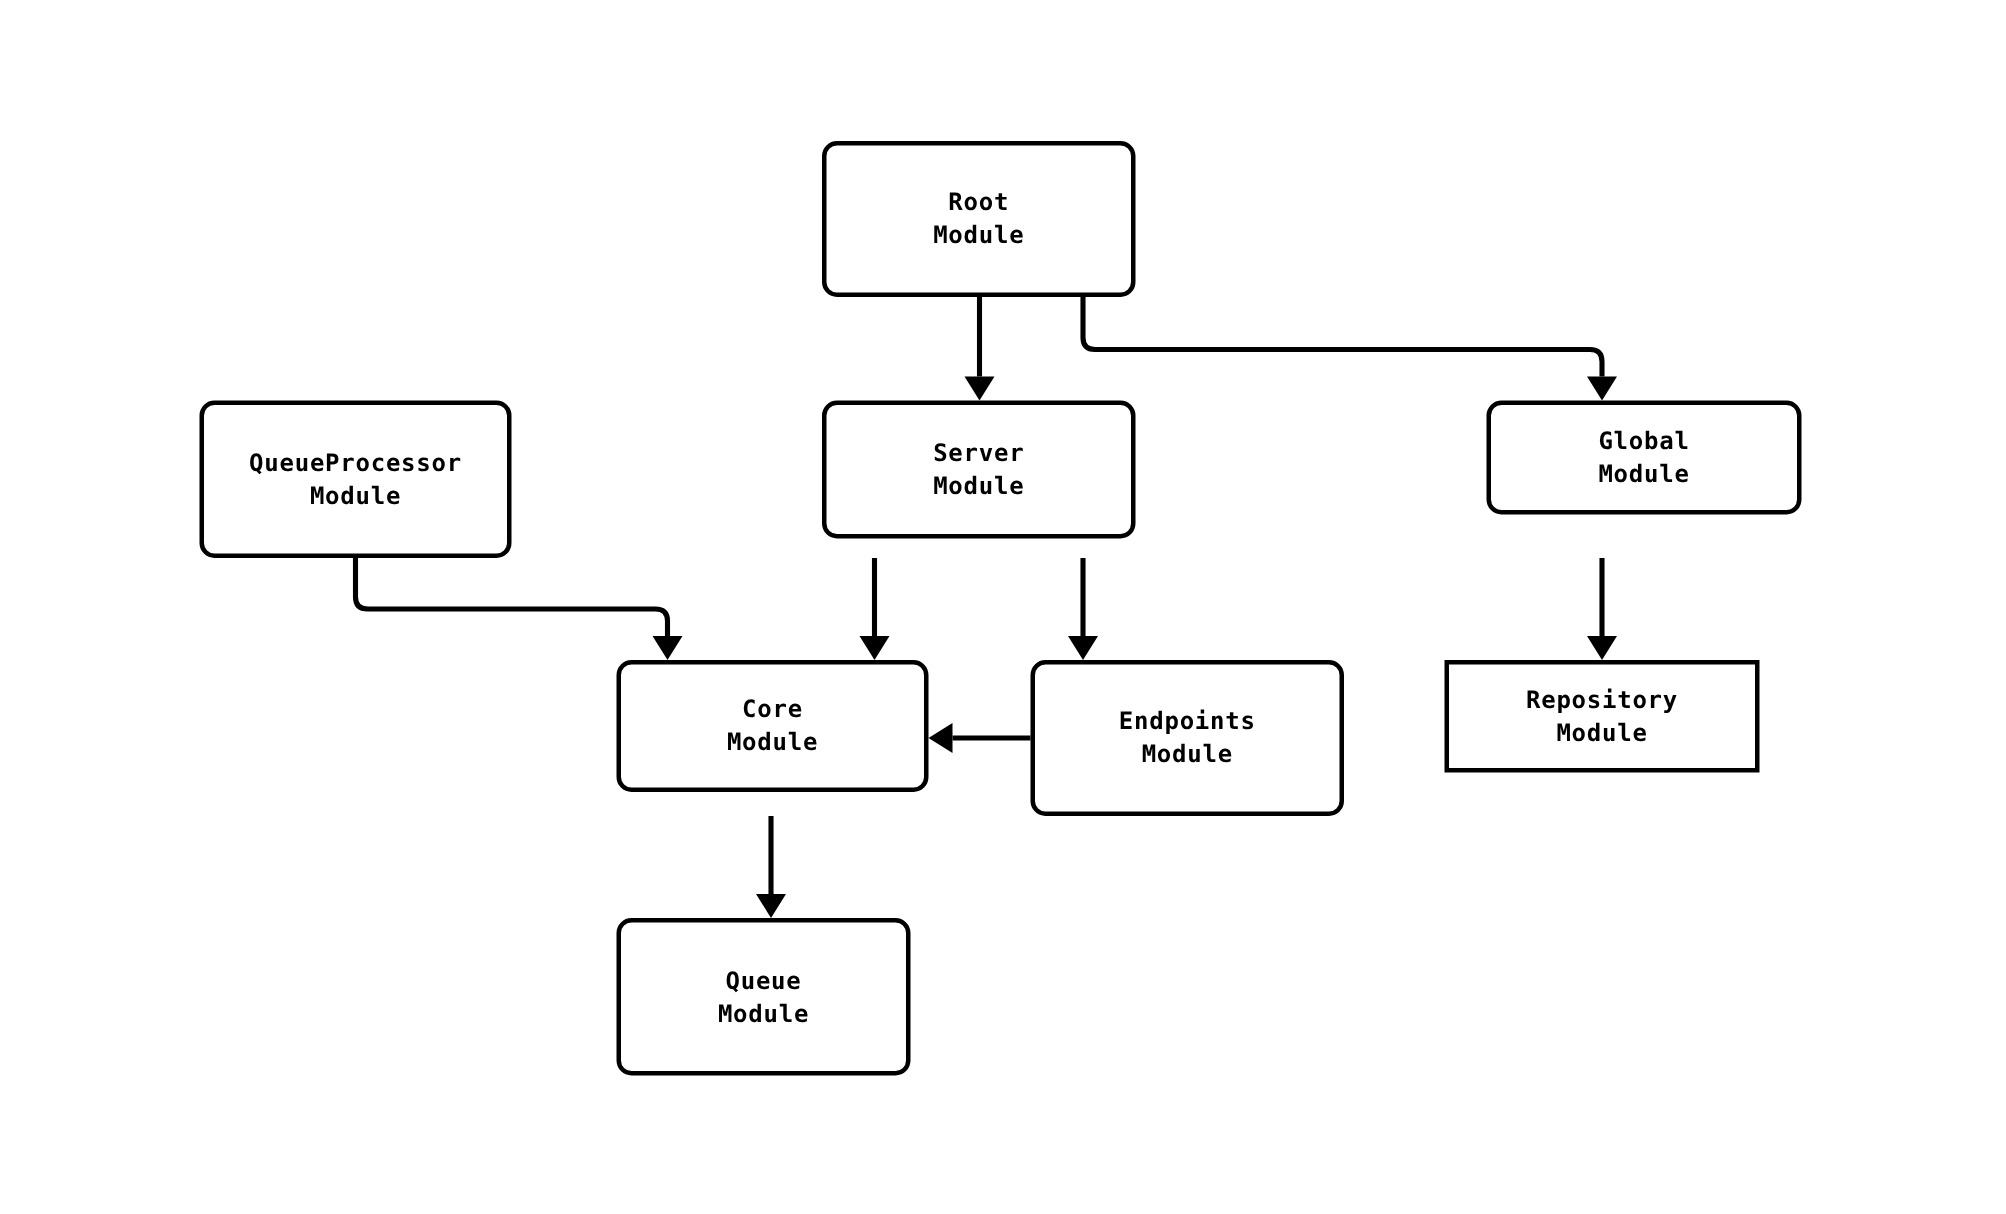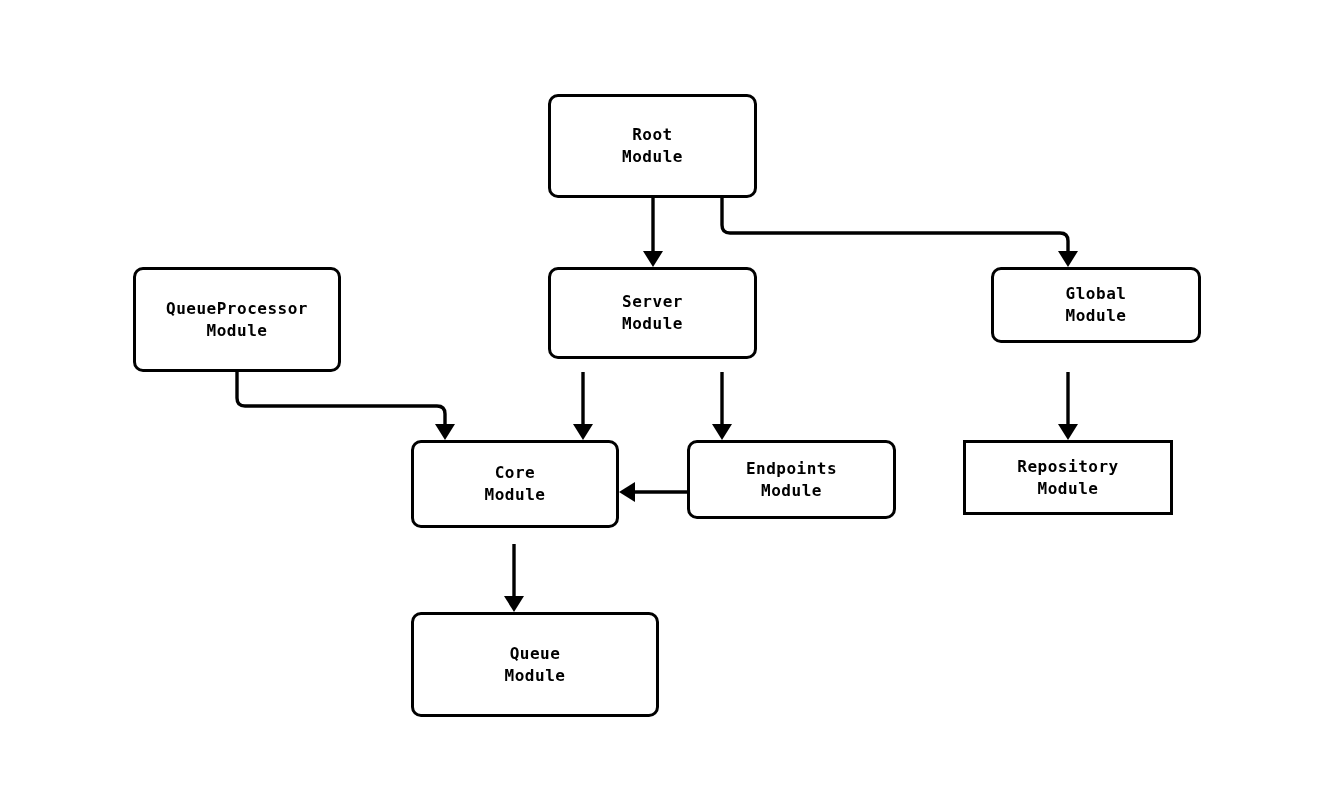--- a/index.html
+++ b/index.html
@@ -101,26 +101,26 @@
 Module</div>
       </div>
       <div class="node" style="left: 963px; top: 267px; width: 210px; height: 76px; border-radius: 10px; background: rgb(255, 255, 255); border-color: rgb(0, 0, 0); margin-left: 28px;">
         <div class="label" style="color: rgb(0, 0, 0);">Global
 Module</div>
       </div>
       <div class="node" style="left: 411px; top: 440px; width: 208px; height: 88px; border-radius: 10px; background: rgb(255, 255, 255); border-color: rgb(0, 0, 0);">
         <div class="label" style="color: rgb(0, 0, 0);">Core
 Module</div>
       </div>
-      <div class="node" style="left: 687px; top: 440px; width: 209px; height: 79px; border-radius: 10px; background: rgb(255, 255, 255); border-color: rgb(0, 0, 0);">
+      <div class="node" style="left: 687px; top: 440px; width: 209px; height: 104px; border-radius: 10px; background: rgb(255, 255, 255); border-color: rgb(0, 0, 0);">
         <div class="label" style="color: rgb(0, 0, 0);">Endpoints
 Module</div>
       </div>
       <div class="node" style="left: 963px; top: 440px; width: 210px; height: 75px; border-radius: 0; background: rgb(255, 255, 255); border-color: rgb(0, 0, 0);">
         <div class="label" style="color: rgb(0, 0, 0);">Repository
 Module</div>
       </div>
-      <div class="node" style="left: 411px; top: 612px; width: 248px; height: 105px; border-radius: 10px; background: rgb(255, 255, 255); border-color: rgb(0, 0, 0);">
+      <div class="node" style="left: 411px; top: 612px; width: 196px; height: 105px; border-radius: 10px; background: rgb(255, 255, 255); border-color: rgb(0, 0, 0);">
         <div class="label" style="color: rgb(0, 0, 0);">Queue
 Module</div>
       </div>
     </div>
 </div>
 
 </body></html>

